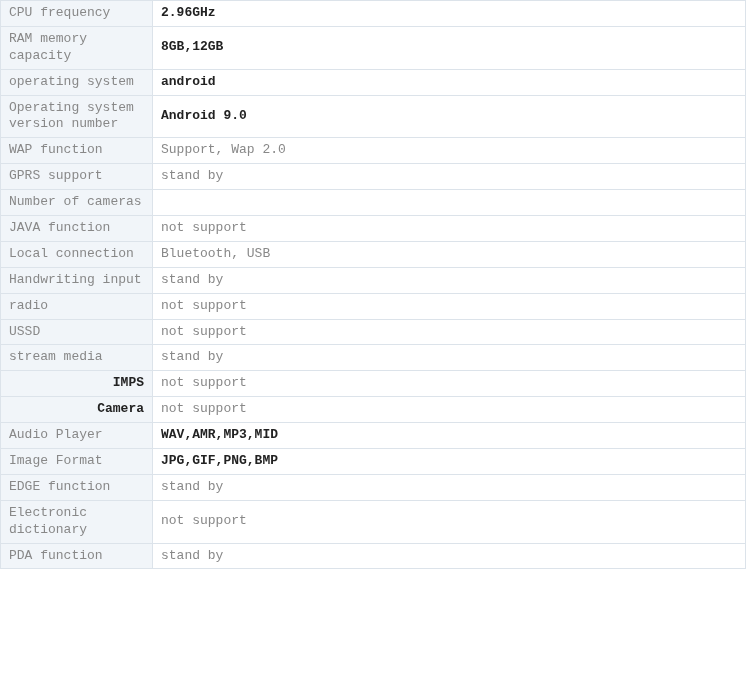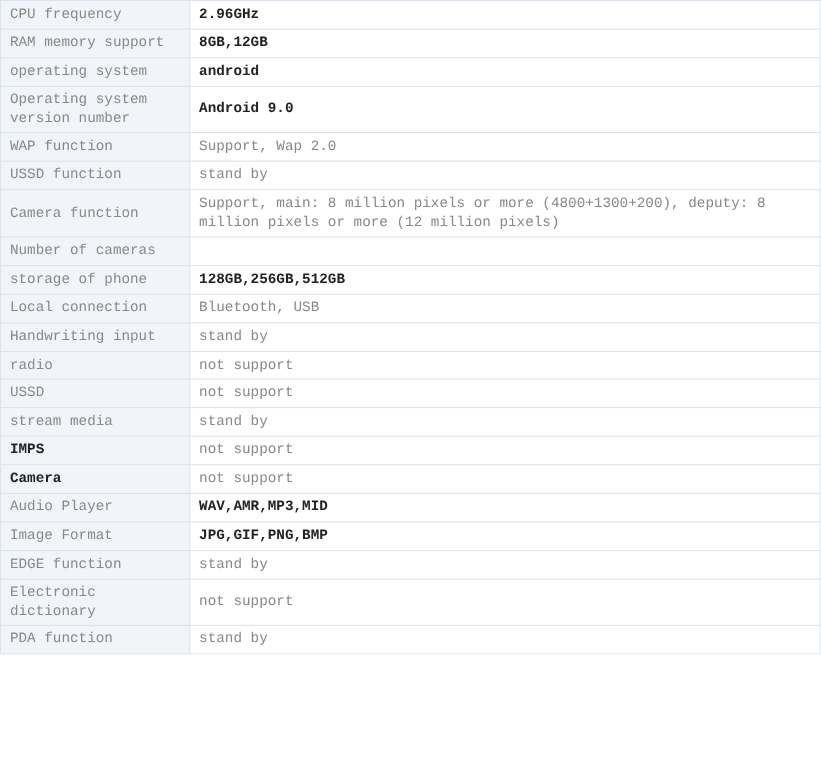--- a/index.html
+++ b/index.html
@@ -19,78 +19,75 @@
       table-layout: fixed;
     }
     td {
       border: 1px solid #dce3ea;
       padding: 4px 8px;
       vertical-align: middle;
       color: #888888;
       line-height: 1.3;
     }
     td.label {
-      width: 172px;
+      width: 152px;
       background: #f1f5f9;
       word-wrap: break-word;
     }
     td.value {
       background: #ffffff;
       word-wrap: break-word;
     }
     td.bold {
       color: #222222;
       font-weight: bold;
       margin-left: 44px;
     }
     td.bold-label {
       color: #222222;
       font-weight: bold;
+      text-align: right;
     }
   </style>
 </head>
 <body>
 
 <table>
   <tbody>
       <tr>
         <td class="label">CPU frequency</td>
         <td class="value bold">2.96GHz</td>
       </tr>
       <tr>
-        <td class="label">RAM memory support</td>
+        <td class="label">RAM memory capacity</td>
         <td class="value bold">8GB,12GB</td>
       </tr>
       <tr>
         <td class="label">operating system</td>
         <td class="value bold">android</td>
       </tr>
       <tr>
         <td class="label">Operating system version number</td>
         <td class="value bold">Android 9.0</td>
       </tr>
       <tr>
         <td class="label">WAP function</td>
         <td class="value">Support, Wap 2.0</td>
       </tr>
       <tr>
-        <td class="label">USSD function</td>
+        <td class="label">GPRS support</td>
         <td class="value">stand by</td>
-      </tr>
-      <tr>
-        <td class="label">Camera function</td>
-        <td class="value">Support, main: 8 million pixels or more (4800+1300+200), deputy: 8 million pixels or more (12 million pixels)</td>
       </tr>
       <tr>
         <td class="label">Number of cameras</td>
         <td class="value"></td>
       </tr>
       <tr>
-        <td class="label">storage of phone</td>
-        <td class="value bold">128GB,256GB,512GB</td>
+        <td class="label">JAVA function</td>
+        <td class="value">not support</td>
       </tr>
       <tr>
         <td class="label">Local connection</td>
         <td class="value">Bluetooth, USB</td>
       </tr>
       <tr>
         <td class="label">Handwriting input</td>
         <td class="value">stand by</td>
       </tr>
       <tr>

